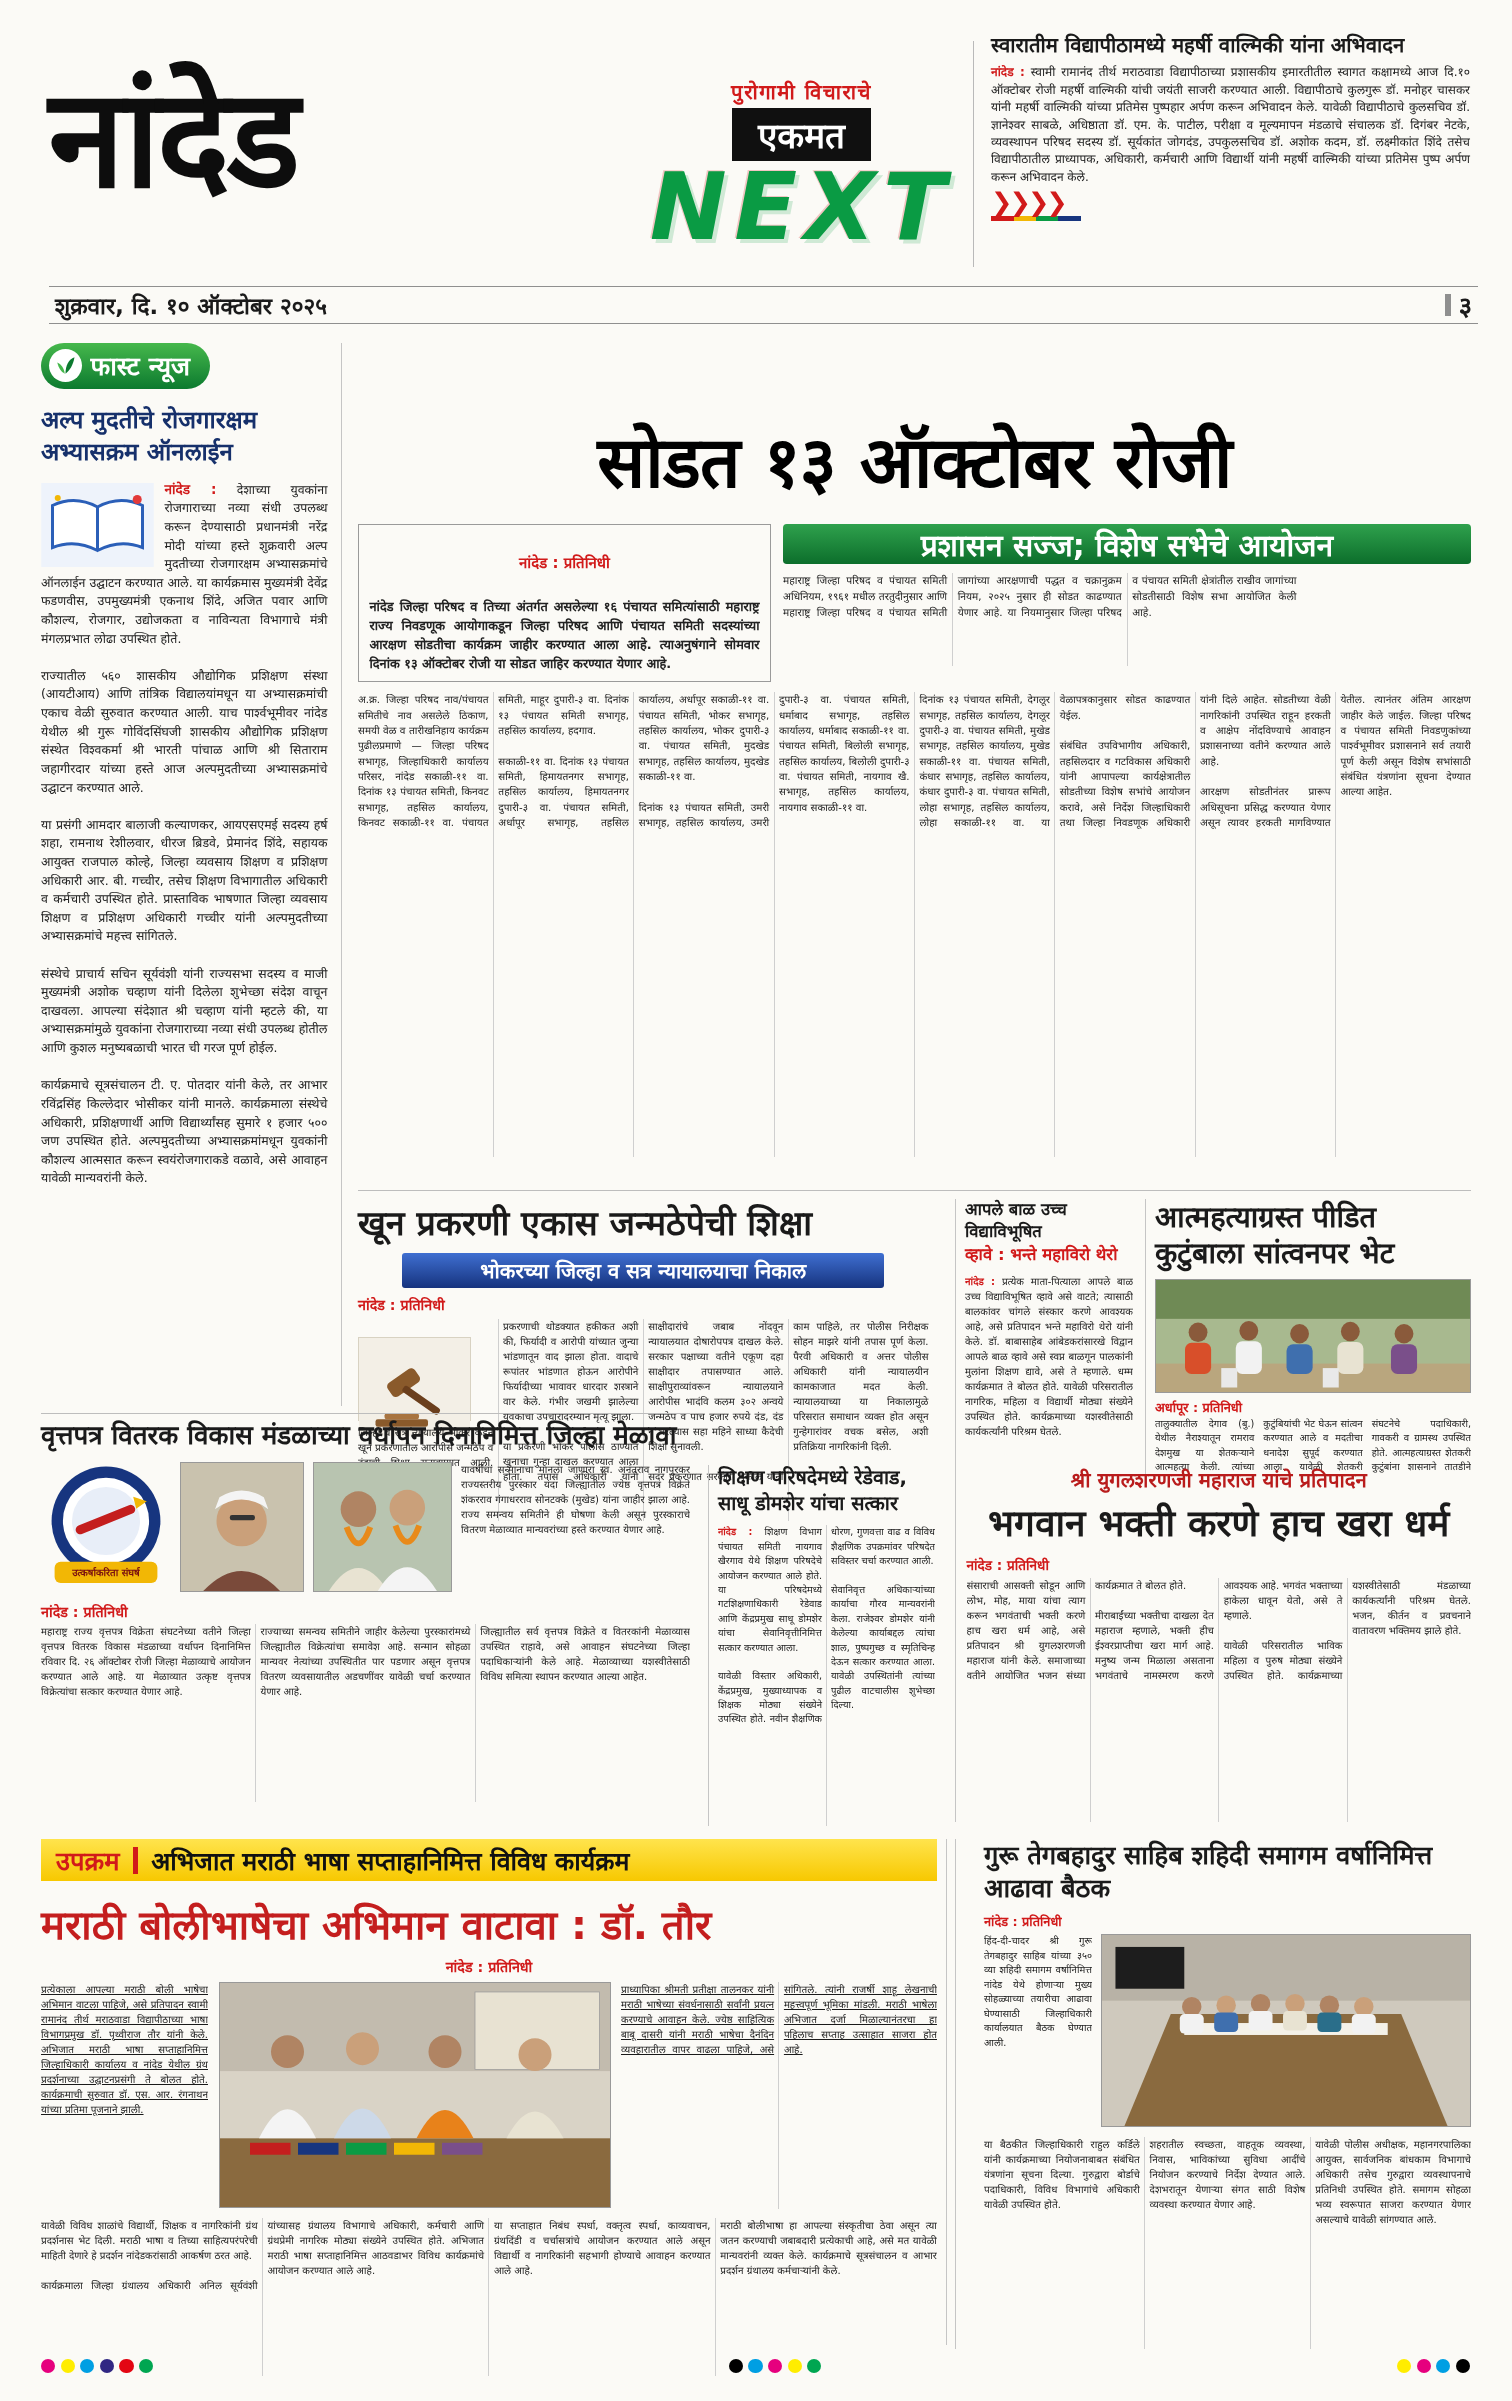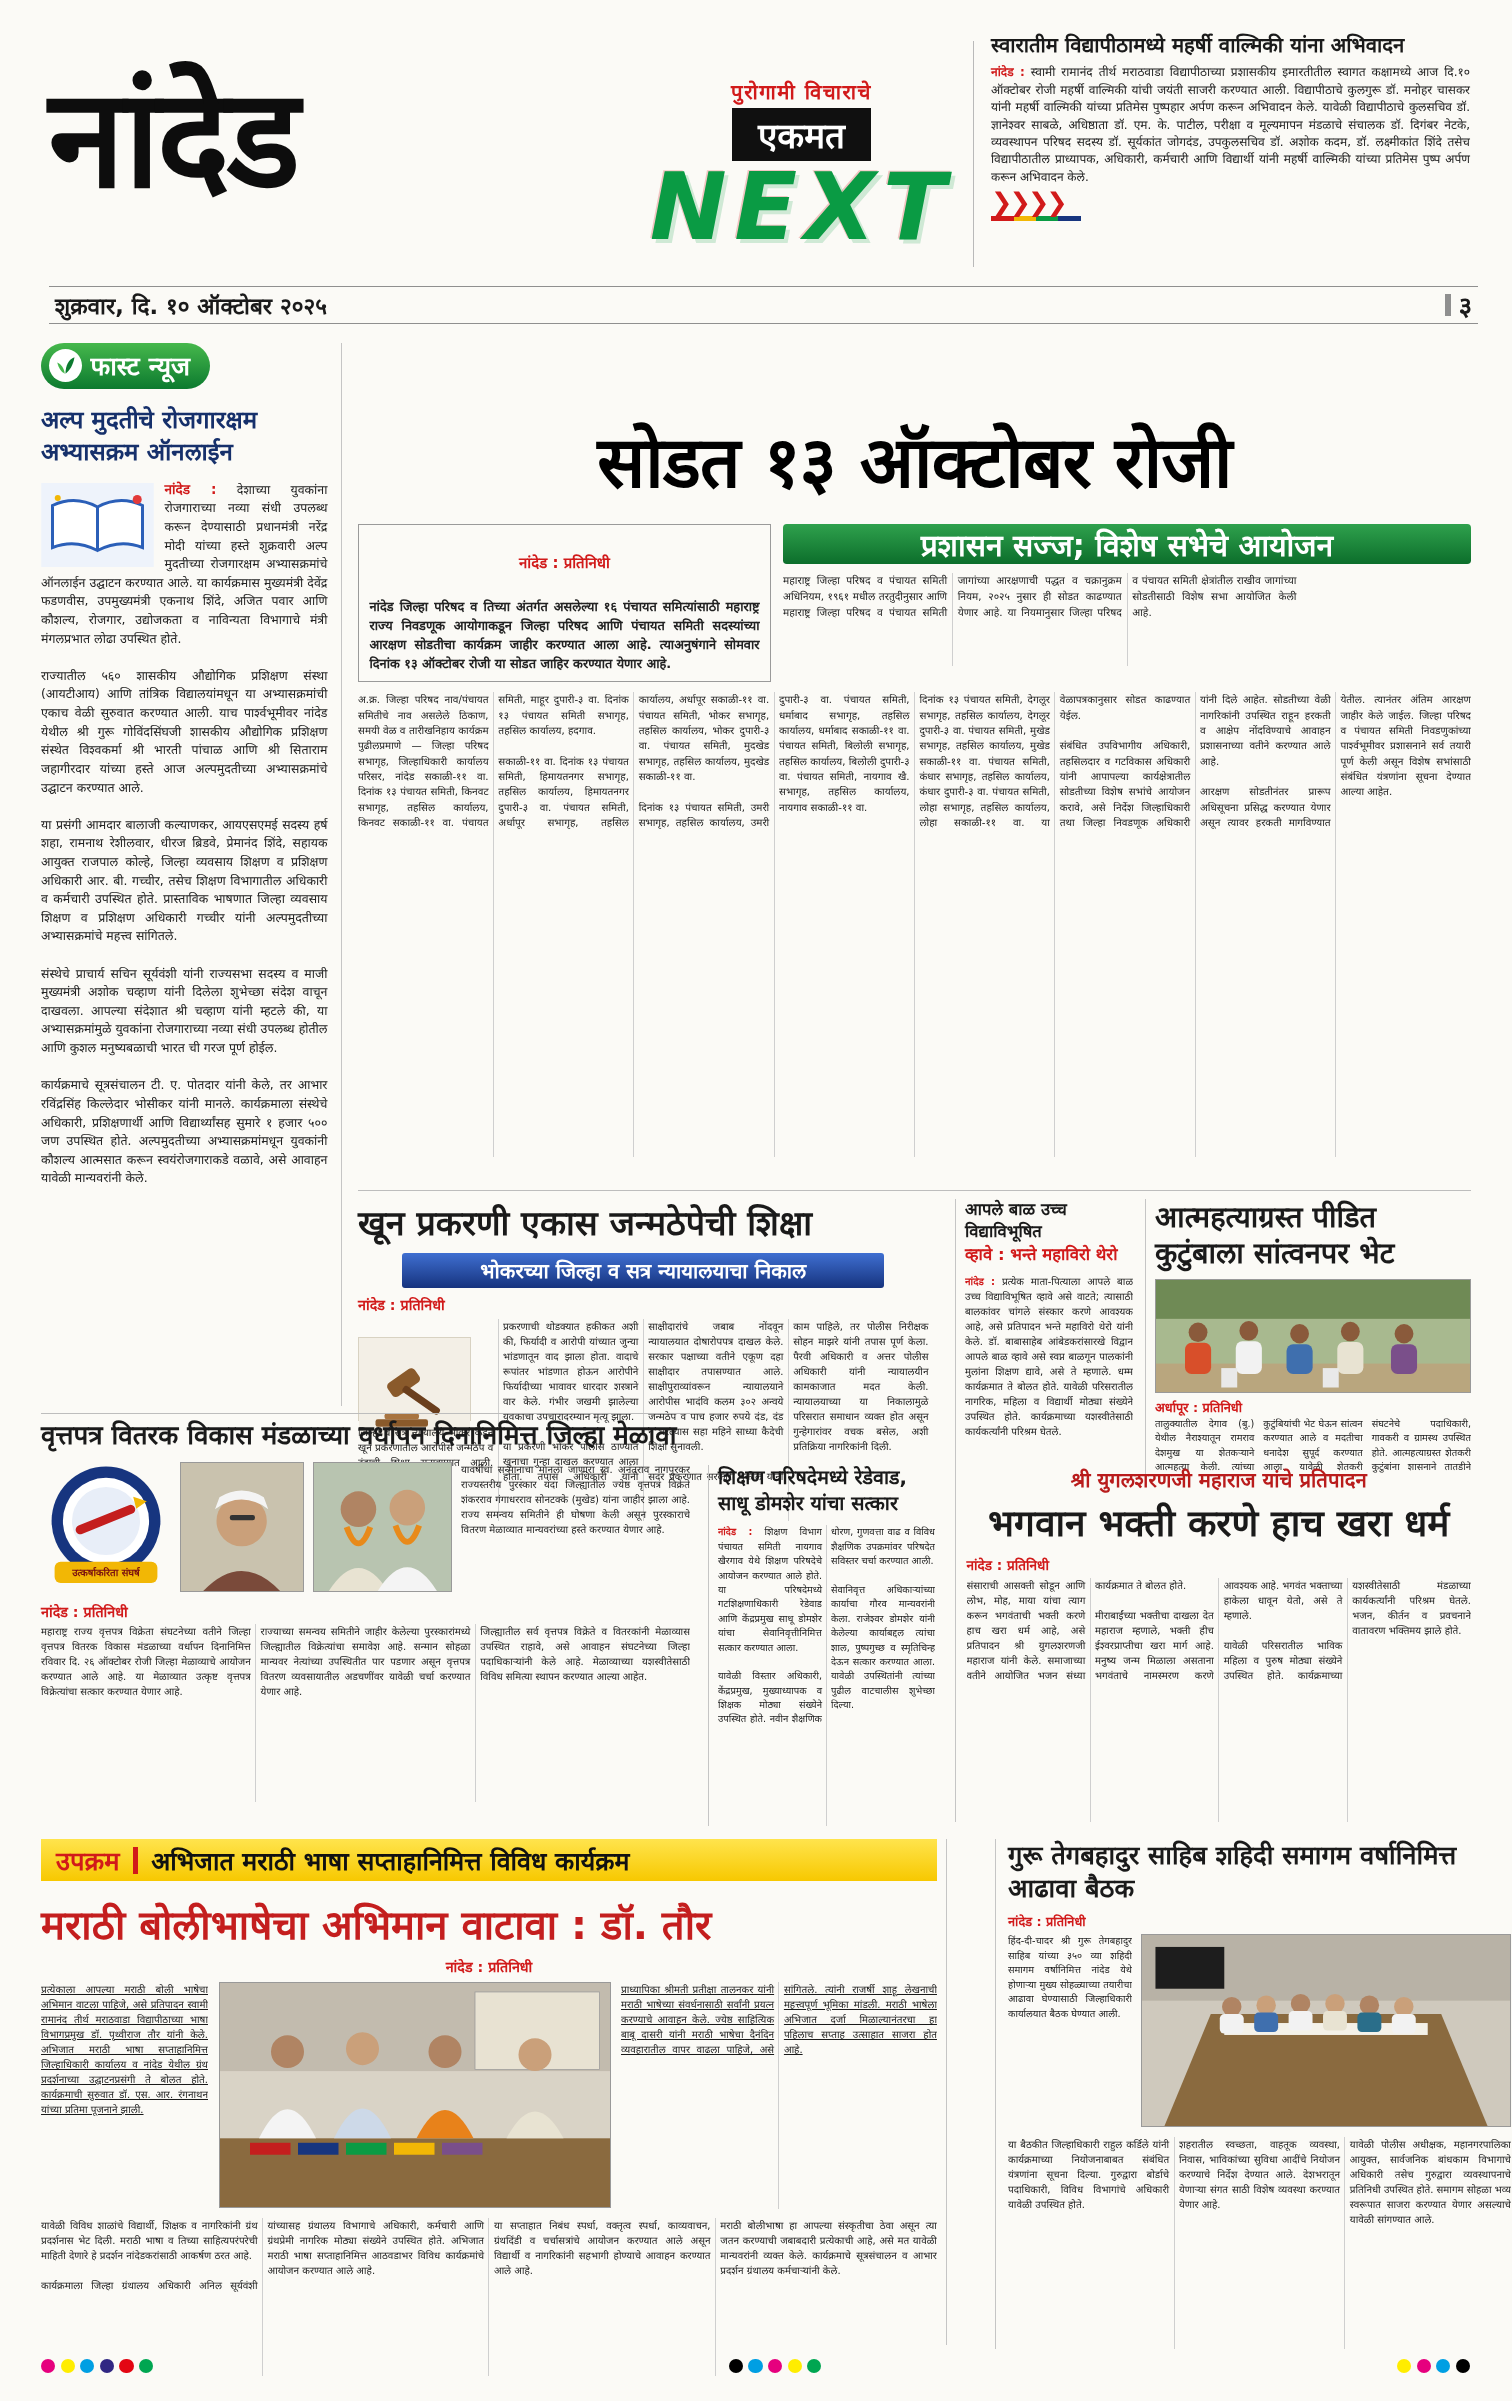--- a/index.html
+++ b/index.html
@@ -105,21 +105,21 @@
 
   .marathi { position:absolute; left:41px; top:1896px; width:896px; }
   .marathi h3 { color:#c41e1e; font-size:40px; font-weight:800; text-align:left; }
   .marathi .byline { display:block; text-align:center; font-size:14.3px; margin:6px 0; }
   .marathi-row { display:flex; gap:10.5px; height:227px;text-decoration:underline; }
   .marathi-row .lcol { width:167px; font-size:10px; overflow:hidden; }
   .marathi-row .photo { width:392px; height:226px; border:0.8px solid #999; flex:0 0 auto; }
   .marathi-row .rcol { flex:1; column-count:2; column-gap:9.8px; font-size:10px; overflow:hidden; }
   .marathi .body { margin-top:9px; column-count:4; column-gap:9.8px; font-size:10px; height:158px; overflow:hidden; }
 
-  .guru { position:absolute; left:955px; top:1839px; width:516px; border-left:0.8px solid #c5c5c5; padding-left:12px;margin-left:40px; }
+  .guru { position:absolute; left:955px; top:1839px; width:516px; border-left:0.8px solid #c5c5c5; padding-left:28px; }
   .guru h3 { font-size:25.6px; font-weight:800; line-height:1.3; }
   .guru .byline { display:block; font-size:12.8px; margin:6px 0 4.5px 0; }
   .guru-row { display:flex; gap:9px; height:194px; }
   .guru-row .lcol { width:127px; font-size:9.7px; overflow:hidden; }
   .guru-row .photo { width:370px; height:193px; border:0.8px solid #999; flex:0 0 auto; }
   .guru .body { margin-top:9px; column-count:3; column-gap:9.8px; font-size:10px; height:212px; overflow:hidden; }
 
   
   .regmarks { position:absolute; left:41px; top:2359px; width:1429px; display:flex; justify-content:space-between; align-items:center; }
   .reg-group { display:flex; gap:5.3px; }

